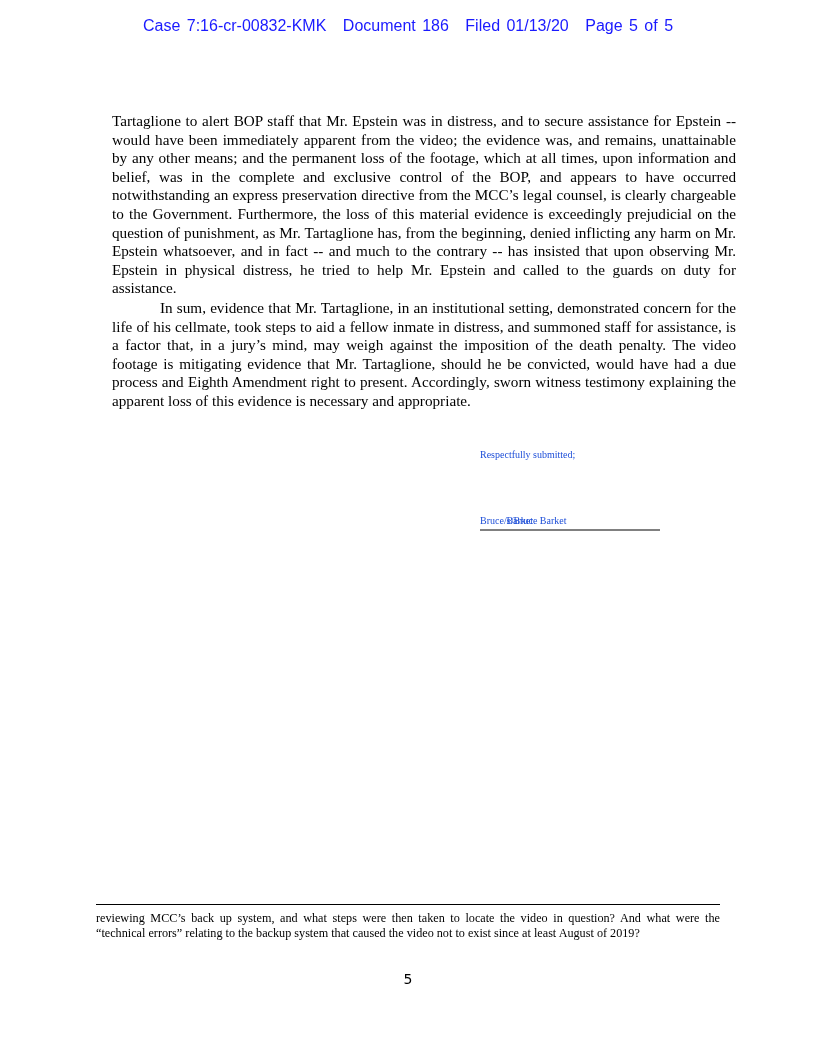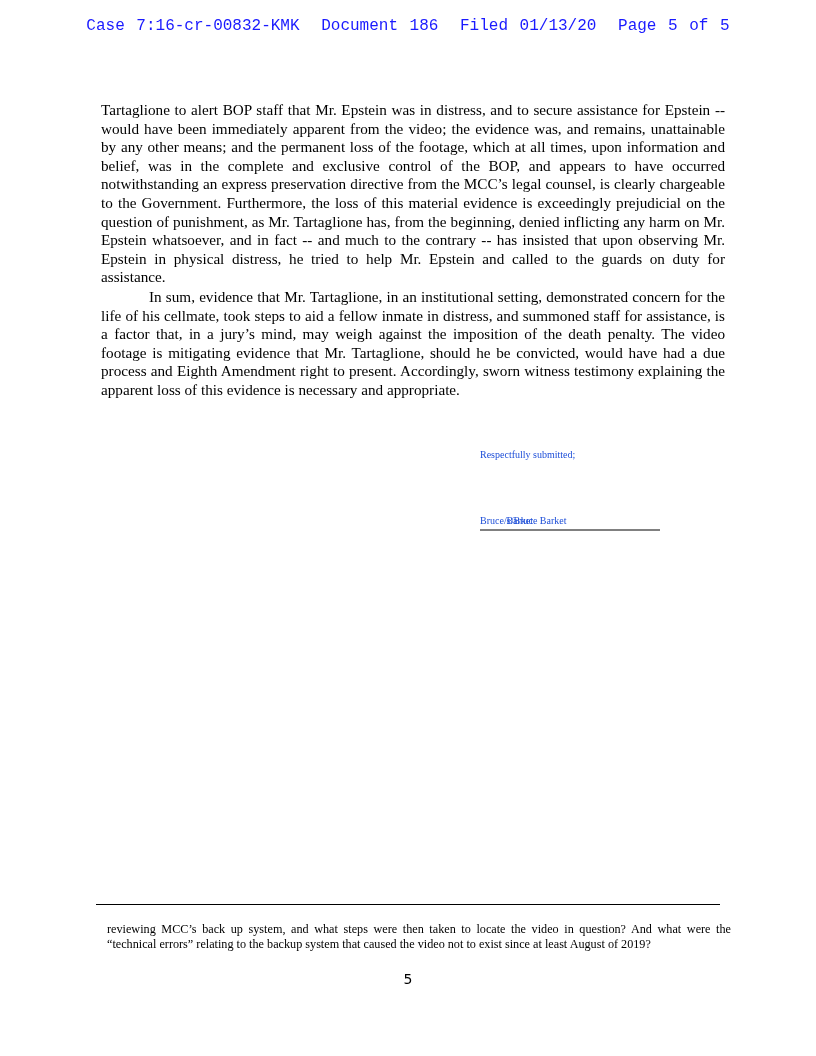--- a/index.html
+++ b/index.html
@@ -1,51 +1,51 @@
 <!DOCTYPE html>
 <html><head>
   <meta charset="utf-8">
   <style>
     html, body { margin: 0; padding: 0; background: #ffffff; }
     body { width: 816px; height: 1056px; position: relative; overflow: hidden; }
     .header {
       position: absolute; top: 17px; left: 0; width: 816px;
       text-align: center;
-      font-family: Liberation Mono, monospace;
+      font-family: Liberation Sans, sans-serif;
       font-size: 16px; color: #1a1aff;
       word-spacing: 2px;
     }
     .header span { margin: 0 5px; }
     .body-text {
       position: absolute; left: 96px; width: 624px;
       font-family: "Liberation Serif", serif;
       font-size: 15.2px; line-height: 18.6px; color: #000;
       text-align: justify;
-      margin: 5px;
+      margin: 16px;
     }
     #para1 { top: 96px; }
     #para2 { top: 283px; text-indent: 48px; }
     .sig {
       position: absolute; left: 480px;
       font-family: "Liberation Serif", serif;
       font-size: 10px; line-height: 18px; color: #1d4ed8;
     }
     #closing { top: 446px; }
     #sig-line { top: 483px; width: 180px; border-bottom: 2px solid #808080; height: 17px; margin-top: 29px; }
     #sig-line .sigtext { padding-left: 24px; }
     #signer { top: 512px; }
     .footnote-rule {
       position: absolute; left: 96px; top: 904px; width: 624px;
       border-top: 1px solid #000;
     }
     .footnote {
       position: absolute; left: 96px; top: 911px; width: 624px;
       font-family: "Liberation Serif", serif;
       font-size: 12.2px; line-height: 15px; color: #000;
-      text-align: justify; margin: 11px;
+      text-align: justify; margin: 0;
     }
     .page-number {
       position: absolute; top: 971px; left: 0; width: 816px; text-align: center;
       font-family: "DejaVu Sans", sans-serif; font-size: 14px; color: #000;
     }
   </style>
 </head>
 <body>
 
 <div class="header">

